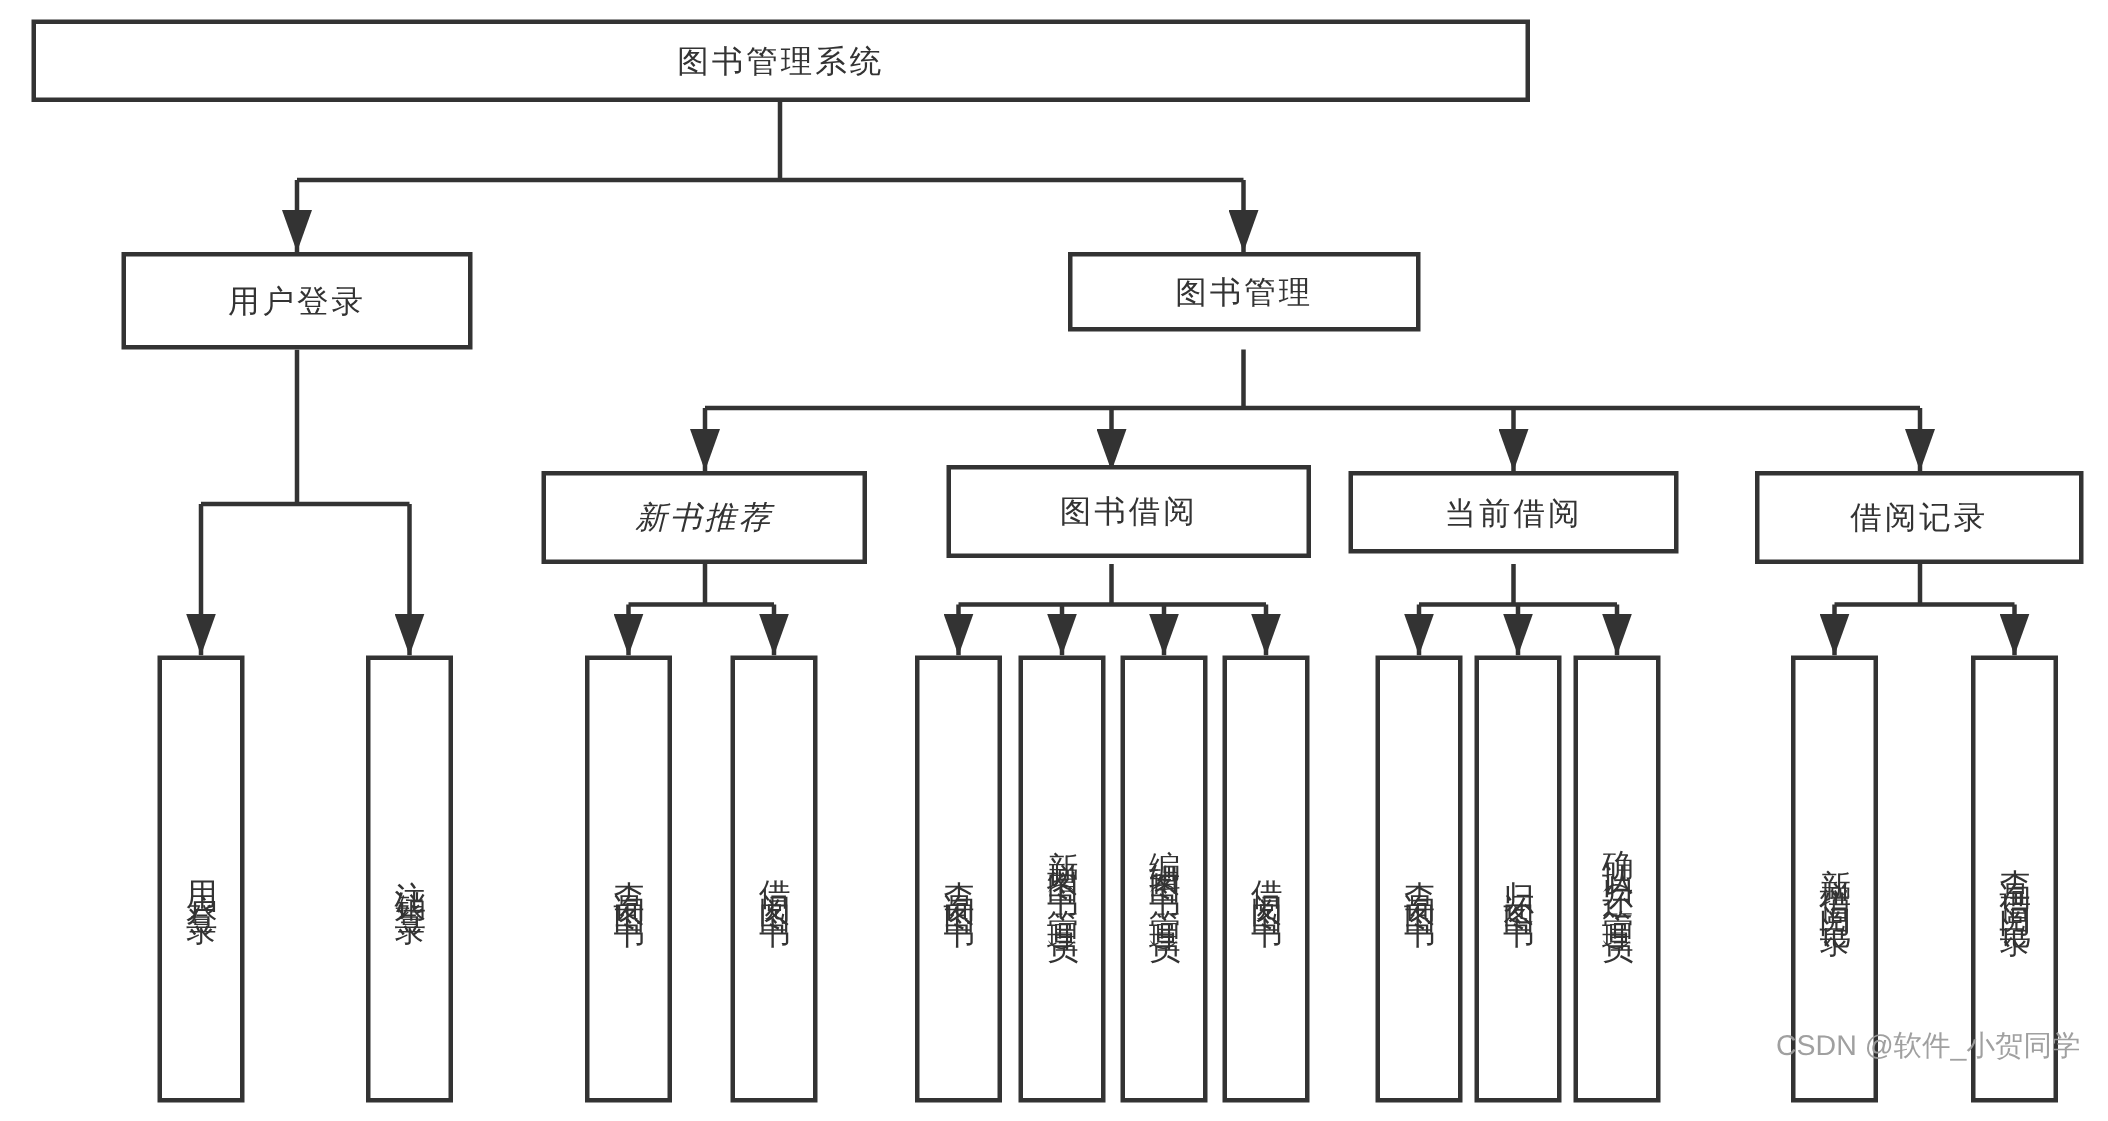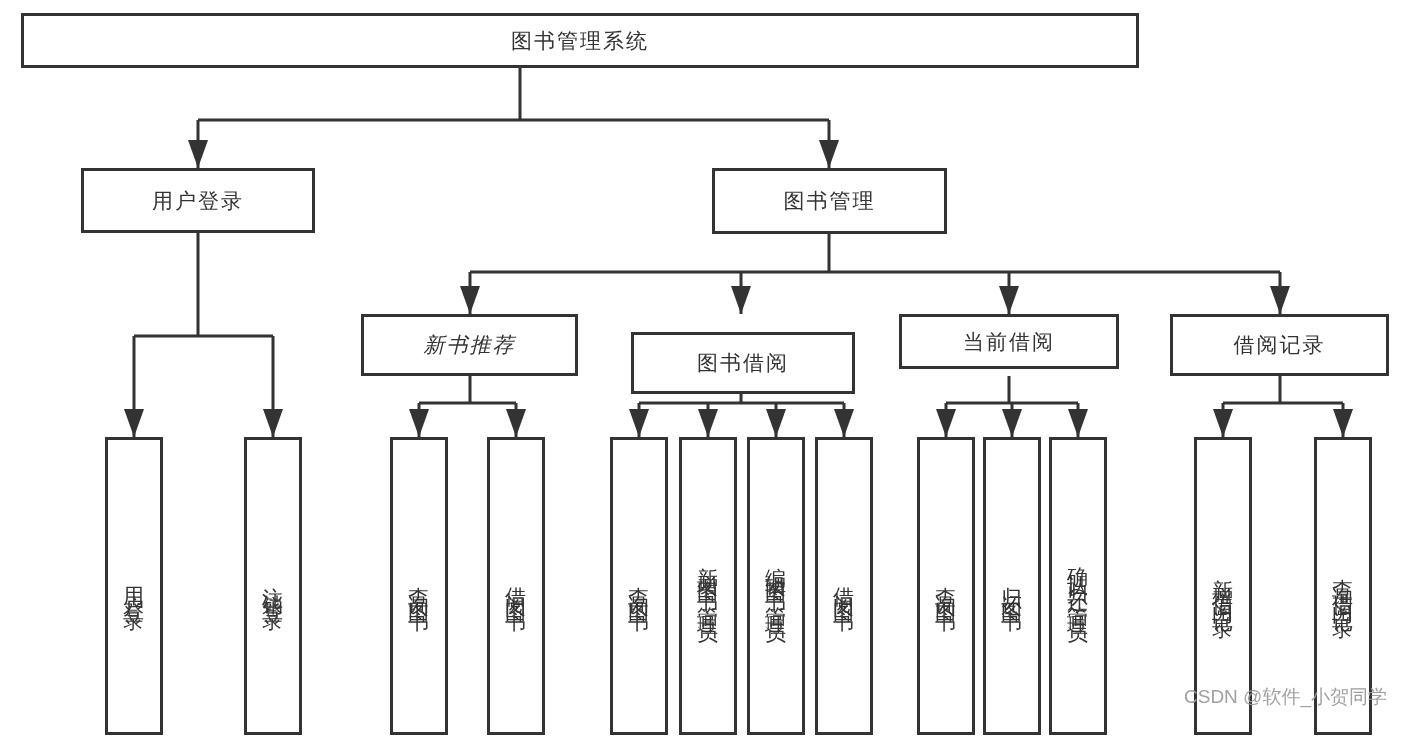--- a/index.html
+++ b/index.html
@@ -98,27 +98,27 @@
       <line x1="946" y1="403" x2="946" y2="437" marker-end="url(#arrow)"></line>
       <line x1="1012" y1="403" x2="1012" y2="437" marker-end="url(#arrow)"></line>
       <line x1="1078" y1="403" x2="1078" y2="437" marker-end="url(#arrow)"></line>
 
       <path d="M1280 376 V403 M1223 403 H1343"></path>
       <line x1="1223" y1="403" x2="1223" y2="437" marker-end="url(#arrow)"></line>
       <line x1="1343" y1="403" x2="1343" y2="437" marker-end="url(#arrow)"></line>
     </g>
   </svg>
 
-  <div class="box h-box" style="left:21px; top:13px; width:1118px; height:55px;">图书管理系统</div>
+  <div class="box h-box" style="left:21px; top:13px; width:999px; height:55px;">图书管理系统</div>
 
   <div class="box h-box" style="left:81px; top:168px; width:234px; height:65px;">用户登录</div>
-  <div class="box h-box" style="left:712px; top:168px; width:235px; height:66px;">图书管理</div>
+  <div class="box h-box" style="left:712px; top:168px; width:235px; height:53px;">图书管理</div>
 
   <div class="box h-box" style="left:361px; top:314px; width:217px; height:62px;font-style:italic;">新书推荐</div>
-  <div class="box h-box" style="left:631px; top:332px; width:224px; height:62px;font-family:Liberation Mono, monospace;">图书借阅</div>
+  <div class="box h-box" style="left:631px; top:310px; width:243px; height:62px;font-family:Liberation Mono, monospace;">图书借阅</div>
   <div class="box h-box" style="left:899px; top:314px; width:220px; height:55px;">当前借阅</div>
   <div class="box h-box" style="left:1170px; top:314px; width:219px; height:62px;">借阅记录</div>
 
   <div class="box v-box" style="left:105px; top:437px; width:58px; height:298px;">用户登录</div>
   <div class="box v-box" style="left:244px; top:437px; width:58px; height:298px;">注销登录</div>
 
   <div class="box v-box" style="left:390px; top:437px; width:58px; height:298px;">查询图书</div>
   <div class="box v-box" style="left:487px; top:437px; width:58px; height:298px;">借阅图书</div>
 
   <div class="box v-box" style="left:610px; top:437px; width:58px; height:298px;">查询图书</div>

